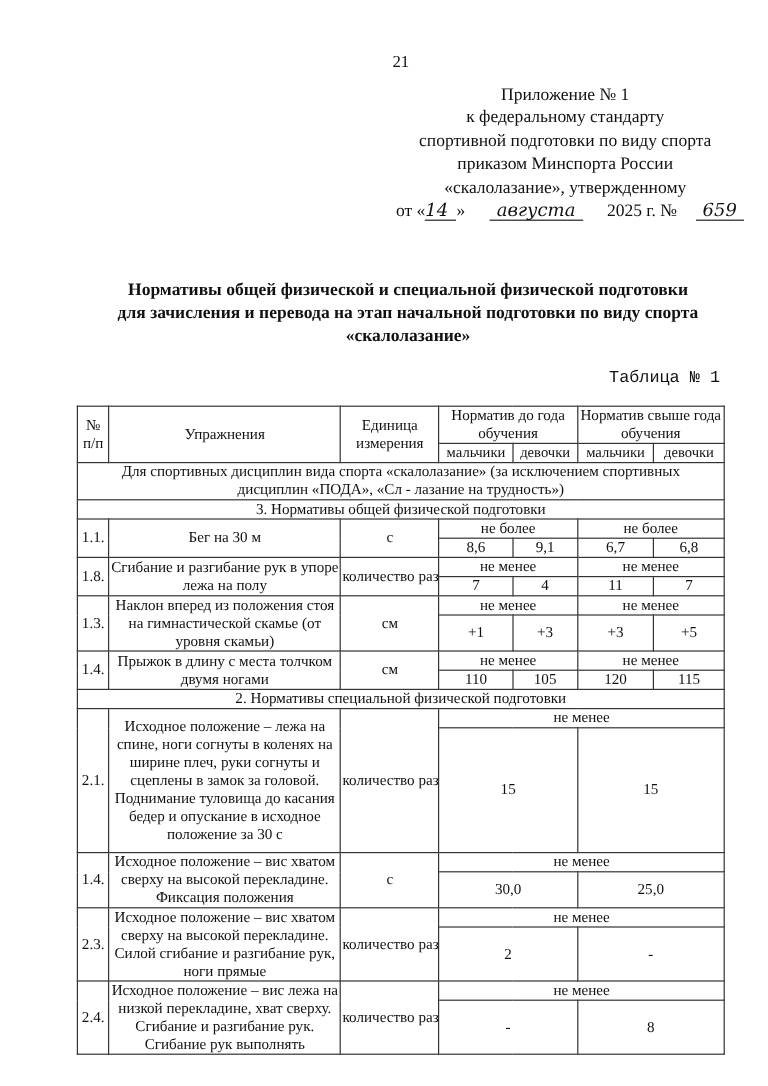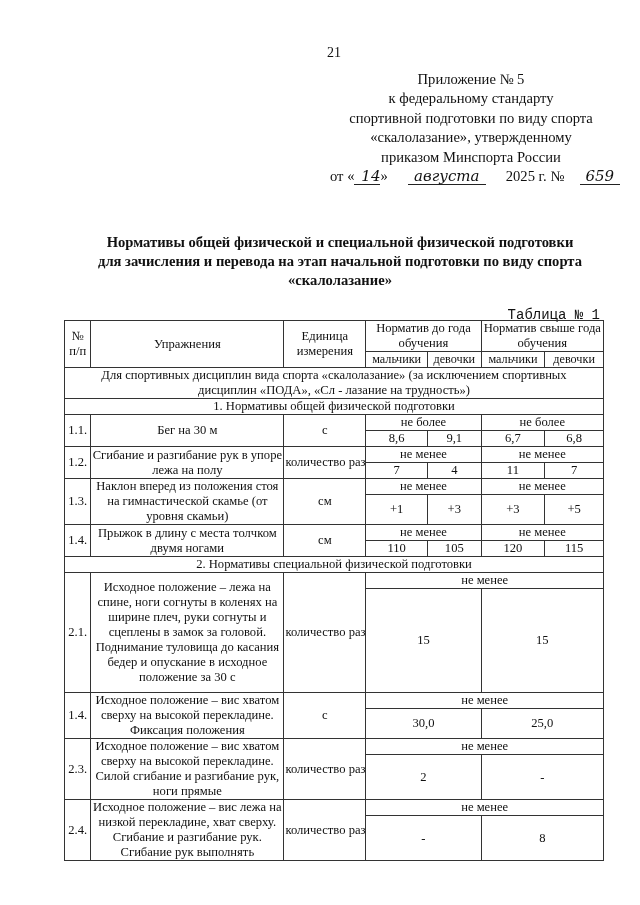--- a/index.html
+++ b/index.html
@@ -4,47 +4,47 @@
 <style>
   html, body { margin: 0; padding: 0; background: #ffffff; }
   body { width: 640px; height: 905px; position: relative; overflow: hidden;
          font-family: "Liberation Serif", "DejaVu Serif", serif; color: #111; }
   .page-num { position: absolute; left: 327px; top: 45px; font-size: 14px; }
   .appendix { position: absolute; left: 330px; top: 70px; width: 282px; text-align: center;
               font-size: 14.6px; line-height: 19.4px; }
   .appendix div { white-space: nowrap; }
   .hand { font-family: "DejaVu Serif", serif; font-style: italic; font-size: 15px;
           display: inline-block; border-bottom: 1px solid #222; line-height: 15px; }
-  .hand.day { width: 26px; text-align: right; }
+  .hand.day { width: 26px; text-align: left; }
   .hand.month { width: 78px; text-align: center; margin: 0 20px; }
   .hand.num { width: 40px; text-align: center; margin-left: 12px; }
   .title { position: absolute; left: 60px; top: 233px; width: 560px; text-align: center;
            font-weight: bold; font-size: 14.6px; line-height: 19px; }
   .table-label { position: absolute; right: 40px; top: 307px; font-size: 14px; font-family: Liberation Mono, monospace; }
-  table.norms { position: absolute; left: 64px; top: 320px; border-collapse: collapse;
+  table.norms { position: absolute; left: 64px; top: 338px; border-collapse: collapse;
                 table-layout: fixed; width: 540px; font-size: 12.6px; line-height: 15px; }
   table.norms td { border: 1px solid #333; text-align: center; vertical-align: middle;
                    padding: 0 1px; overflow: hidden; }
   .c-num { width: 26px; } .c-ex { width: 191px; } .c-unit { width: 81px; }
   .c-b1 { width: 61px; } .c-g1 { width: 53px; } .c-b2 { width: 63px; } .c-g2 { width: 58px; }
   .nowrap { white-space: nowrap; }
   .small { font-size: 12.2px; margin-top: 40px; }
   .unit-cut { white-space: nowrap; overflow: hidden; text-align: left !important; padding-left: 1px !important; margin-top: 48px; }
 </style>
 </head>
 <body>
 
 <div class="page-num">21</div>
 
 <div class="appendix">
-  <div>Приложение № 5</div>
+  <div>Приложение № 1</div>
   <div>к федеральному стандарту</div>
   <div>спортивной подготовки по виду спорта</div>
+  <div>приказом Минспорта России</div>
   <div>«скалолазание», утвержденному</div>
-  <div>приказом Минспорта России</div>
   <div>
     <span>от «</span><span class="hand day">14</span><span>»</span><span class="hand month">августа</span><span>2025 г. №</span> <span class="hand num">659</span>
   </div>
 </div>
 
 <div class="title">
   <div>Нормативы общей физической и специальной физической подготовки</div>
   <div>для зачисления и перевода на этап начальной подготовки по виду спорта</div>
   <div>«скалолазание»</div>
 </div>
@@ -72,39 +72,39 @@
   <tr style="height:15px">
     <td class="nowrap small">мальчики</td>
     <td class="nowrap small">девочки</td>
     <td class="nowrap small">мальчики</td>
     <td class="nowrap small">девочки</td>
   </tr>
   <tr style="height:30px">
     <td colspan="7" style="padding:0 20px">Для спортивных дисциплин вида спорта «скалолазание» (за исключением спортивных дисциплин «ПОДА», «Сл - лазание на трудность»)</td>
   </tr>
   <tr style="height:15px">
-    <td colspan="7">1. Нормативы общей физической подготовки</td>
+    <td colspan="7">3. Нормативы общей физической подготовки</td>
   </tr>
 
   <tr style="height:15px">
     <td rowspan="2">1.1.</td>
     <td rowspan="2">Бег на 30 м</td>
     <td rowspan="2">с</td>
     <td colspan="2">не более</td>
     <td colspan="2">не более</td>
   </tr>
   <tr style="height:14px">
     <td>8,6</td>
     <td>9,1</td>
     <td>6,7</td>
     <td>6,8</td>
   </tr>
 
   <tr style="height:15px">
-    <td rowspan="2">1.2.</td>
+    <td rowspan="2">1.8.</td>
     <td rowspan="2">Сгибание и разгибание рук в упоре лежа на полу</td>
     <td rowspan="2" class="unit-cut">количество раз</td>
     <td colspan="2">не менее</td>
     <td colspan="2">не менее</td>
   </tr>
   <tr style="height:14px">
     <td>7</td>
     <td>4</td>
     <td>11</td>
     <td>7</td>

